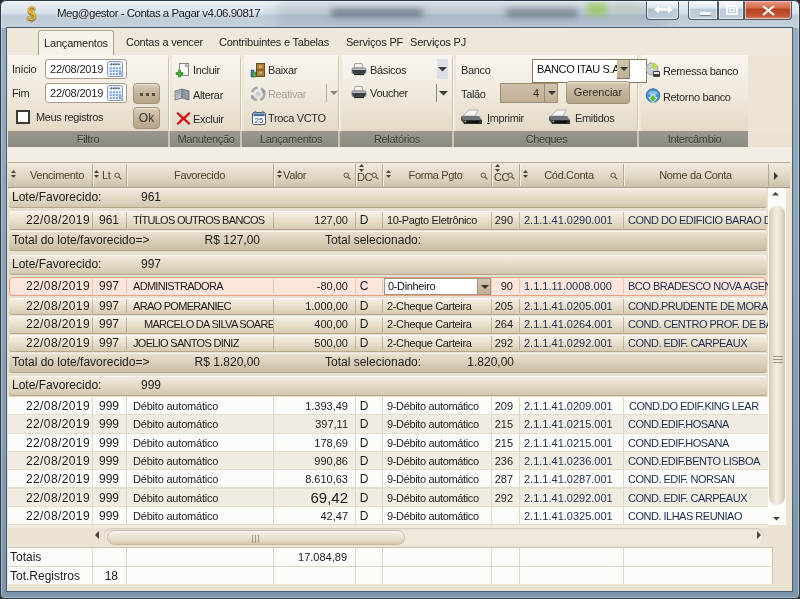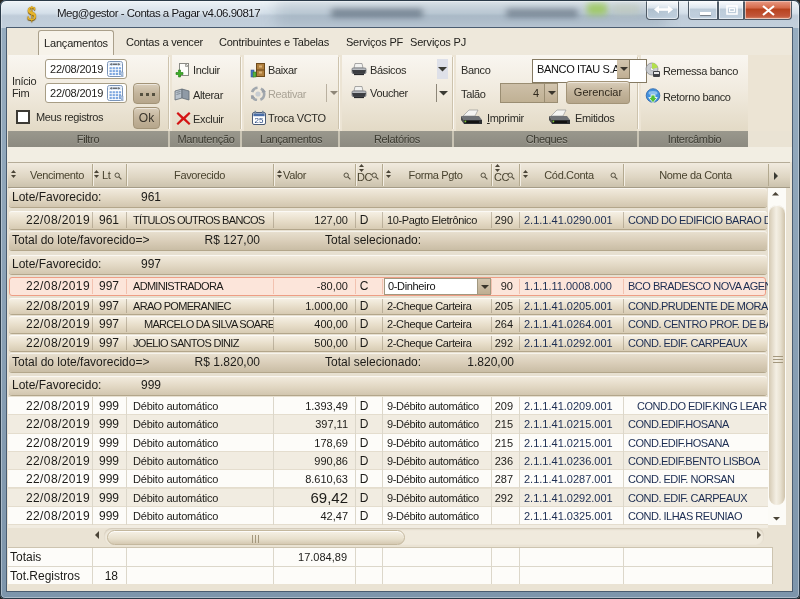--- a/index.html
+++ b/index.html
@@ -69,21 +69,21 @@
 <div style="position:absolute;left:452px;top:131px;width:2px;height:16px;background:#c9c4b4;"></div>
 <div style="position:absolute;left:456px;top:131px;width:181px;height:16px;font-size:11px;letter-spacing:-.35px;color:#3b3a30;text-align:center;line-height:16px;text-shadow:0 1px 0 rgba(255,255,255,.25);">Cheques</div>
 <div style="position:absolute;left:637px;top:131px;width:2px;height:16px;background:#c9c4b4;"></div>
 <div style="position:absolute;left:641px;top:131px;width:107px;height:16px;font-size:11px;letter-spacing:-.35px;color:#3b3a30;text-align:center;line-height:16px;text-shadow:0 1px 0 rgba(255,255,255,.25);">Intercâmbio</div>
 <div style="position:absolute;left:7px;top:147px;width:785px;height:15px;background:#f2eee3;"></div>
 <div style="position:absolute;left:38px;top:30px;width:76px;height:25px;background:#f7f3ea;border:1px solid #aaa08b;border-bottom:none;border-radius:3px 3px 0 0;font-size:11px;letter-spacing:-.2px;color:#23221e;text-align:center;line-height:24px;z-index:3;">Lançamentos</div>
 <div style="position:absolute;left:118px;top:31px;width:93px;height:24px;font-size:11px;letter-spacing:-.2px;color:#23221e;text-align:center;line-height:23px;">Contas a vencer</div>
 <div style="position:absolute;left:216px;top:31px;width:116px;height:24px;font-size:11px;letter-spacing:-.2px;color:#23221e;text-align:center;line-height:23px;">Contribuintes e Tabelas</div>
 <div style="position:absolute;left:337px;top:31px;width:75px;height:24px;font-size:11px;letter-spacing:-.2px;color:#23221e;text-align:center;line-height:23px;">Serviços PF</div>
 <div style="position:absolute;left:410px;top:31px;width:56px;height:24px;font-size:11px;letter-spacing:-.2px;color:#23221e;text-align:center;line-height:23px;">Serviços PJ</div>
-<div style="position:absolute;left:12px;top:63px;font-size:11px;letter-spacing:-.35px;color:#2c2b26;margin-top:12px;">Início</div>
+<div style="position:absolute;left:12px;top:63px;font-size:11px;letter-spacing:-.35px;color:#2c2b26;">Início</div>
 <div style="position:absolute;left:12px;top:87px;font-size:11px;letter-spacing:-.35px;color:#2c2b26;">Fim</div>
 <div style="position:absolute;left:45px;top:59px;width:82px;height:20px;background:#fff;border:1px solid #a79d85;border-radius:3px;">
     <div style="position:absolute;left:4px;top:3px;font-size:11px;letter-spacing:-.2px;color:#1c1b18;">22/08/2019</div>
     <svg width="17" height="17" style="position:absolute;right:2px;top:1px">
       <rect x="0.5" y="0.5" width="15" height="15" rx="2" fill="#fff" stroke="#7a94b8"></rect>
       <rect x="1.5" y="1.5" width="13" height="3.5" fill="#dce8f8"></rect>
       <path d="M3 3.2 L4.6 2 L4.6 4.4 Z" fill="#333"></path>
       <path d="M13 3.2 L11.4 2 L11.4 4.4 Z" fill="#333"></path>
       <line x1="5.5" y1="3.2" x2="10.5" y2="3.2" stroke="#333" stroke-width="1"></line>
       <rect x="2.5" y="6.2" width="2.3" height="2.1" fill="#7fa8e0"></rect>
@@ -452,21 +452,21 @@
 <div style="position:absolute;left:141px;top:375.5px;height:19px;line-height:19px;font-size:12px;color:#1c1b18;">999</div>
 <div style="position:absolute;left:8px;top:397.0px;width:760px;height:18.3px;background:#fdfcf9;border-bottom:1px solid #e4ddce;"></div>
 <div style="position:absolute;left:8px;top:397.0px;width:84px;height:18.3px;line-height:18.3px;font-size:12px;letter-spacing:.4px;color:#1c1b18;white-space:nowrap;overflow:hidden;text-align:right;padding-right:2px;">22/08/2019</div>
 <div style="position:absolute;left:92px;top:397.0px;width:34px;height:18.3px;line-height:18.3px;font-size:12px;letter-spacing:0;color:#1c1b18;white-space:nowrap;overflow:hidden;text-align:center;padding-right:0px;">999</div>
 <div style="position:absolute;left:126px;top:397.0px;width:147px;height:18.3px;line-height:18.3px;font-size:11px;letter-spacing:-.2px;color:#1c1b18;white-space:nowrap;overflow:hidden;padding-left:7px;">Débito automático</div>
 <div style="position:absolute;left:273px;top:397.0px;width:82px;height:18.3px;line-height:18.3px;font-size:11px;letter-spacing:0;color:#1c1b18;white-space:nowrap;overflow:hidden;text-align:right;padding-right:7px;">1.393,49</div>
 <div style="position:absolute;left:355px;top:397.0px;width:27px;height:18.3px;line-height:18.3px;font-size:12px;letter-spacing:0;color:#1c1b18;white-space:nowrap;overflow:hidden;text-align:center;padding-right:9px;">D</div>
 <div style="position:absolute;left:382px;top:397.0px;width:109px;height:18.3px;line-height:18.3px;font-size:11px;letter-spacing:-.35px;color:#1c1b18;white-space:nowrap;overflow:hidden;padding-left:5px;">9-Débito automático</div>
 <div style="position:absolute;left:491px;top:397.0px;width:28px;height:18.3px;line-height:18.3px;font-size:11px;letter-spacing:0;color:#1c1b18;white-space:nowrap;overflow:hidden;text-align:right;padding-right:6px;">209</div>
 <div style="position:absolute;left:519px;top:397.0px;width:104px;height:18.3px;line-height:18.3px;font-size:11px;letter-spacing:0;color:#1c2d52;white-space:nowrap;overflow:hidden;padding-left:5px;">2.1.1.41.0209.001</div>
-<div style="position:absolute;left:623px;top:397.0px;width:145px;height:18.3px;line-height:18.3px;font-size:11px;letter-spacing:-.5px;color:#1c2d52;white-space:nowrap;overflow:hidden;padding-left:14px;">COND.DO EDIF.KING LEAR</div>
+<div style="position:absolute;left:623px;top:397.0px;width:145px;height:18.3px;line-height:18.3px;font-size:11px;letter-spacing:-.5px;color:#1c2d52;white-space:nowrap;overflow:hidden;padding-left:6px;">COND.DO EDIF.KING LEAR</div>
 <div style="position:absolute;left:92px;top:397.0px;width:1px;height:18.3px;background:#dcd7ca;"></div>
 <div style="position:absolute;left:126px;top:397.0px;width:1px;height:18.3px;background:#dcd7ca;"></div>
 <div style="position:absolute;left:273px;top:397.0px;width:1px;height:18.3px;background:#dcd7ca;"></div>
 <div style="position:absolute;left:355px;top:397.0px;width:1px;height:18.3px;background:#dcd7ca;"></div>
 <div style="position:absolute;left:382px;top:397.0px;width:1px;height:18.3px;background:#dcd7ca;"></div>
 <div style="position:absolute;left:491px;top:397.0px;width:1px;height:18.3px;background:#dcd7ca;"></div>
 <div style="position:absolute;left:519px;top:397.0px;width:1px;height:18.3px;background:#dcd7ca;"></div>
 <div style="position:absolute;left:623px;top:397.0px;width:1px;height:18.3px;background:#dcd7ca;"></div>
 <div style="position:absolute;left:8px;top:415.3px;width:760px;height:18.3px;background:#f1ece1;border-bottom:1px solid #e4ddce;"></div>
 <div style="position:absolute;left:8px;top:415.3px;width:84px;height:18.3px;line-height:18.3px;font-size:12px;letter-spacing:.4px;color:#1c1b18;white-space:nowrap;overflow:hidden;text-align:right;padding-right:2px;">22/08/2019</div>

